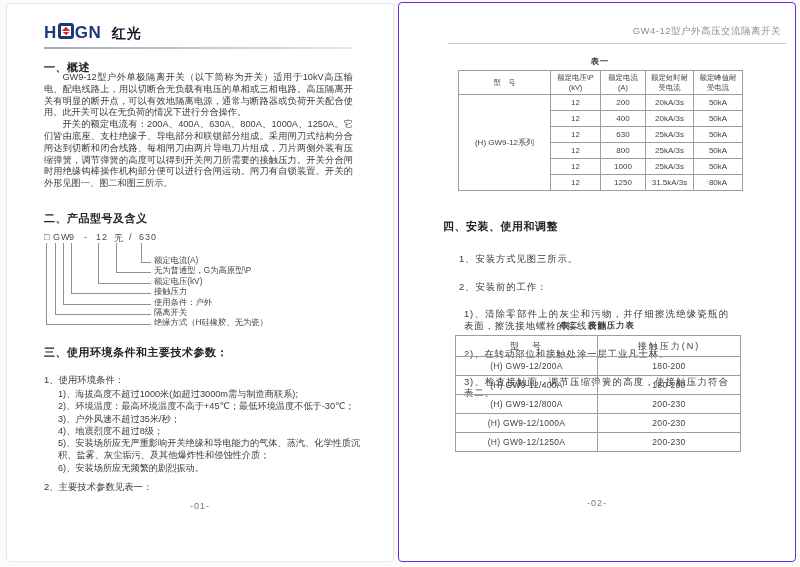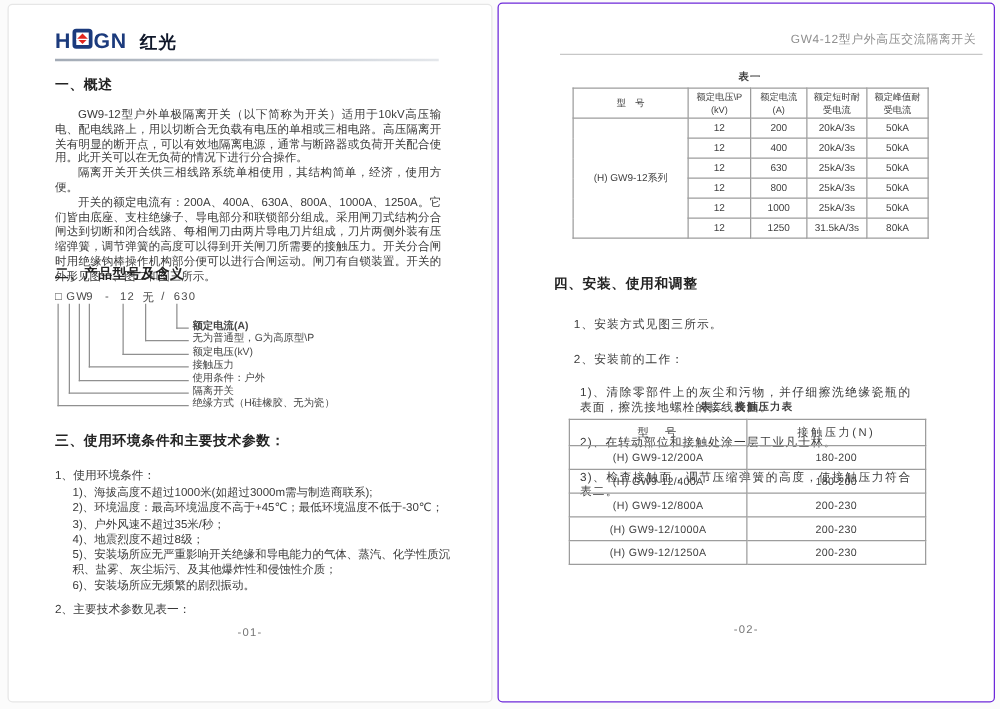--- a/index.html
+++ b/index.html
@@ -66,39 +66,38 @@
 <body>
 
 <div class="page" id="page-left">
   <div class="logo">
     <span class="logo-latin" style="color: rgb(27, 58, 124);"><span>H</span><span class="o-mark" style="border-color: rgb(27, 58, 124);"><span class="o-diamond" style="background: rgb(224, 37, 30);"></span><span class="o-slash"></span></span><span>GN</span></span>
     <span class="logo-cn" style="color: #0f172a;">红光</span>
   </div>
   <div class="logo-line"></div>
 
   <div class="sec-h" style="left:37px;top:56px;">一、概述</div>
-  <div class="bodytext" style="left:37px;top:82px;width:309px;">
+  <div class="bodytext" style="left:37px;top:68px;width:309px;">
       <p>GW9-12型户外单极隔离开关（以下简称为开关）适用于10kV高压输电、配电线路上，用以切断合无负载有电压的单相或三相电路。高压隔离开关有明显的断开点，可以有效地隔离电源，通常与断路器或负荷开关配合使用。此开关可以在无负荷的情况下进行分合操作。</p>
-      <p>隔离开关开关供三相线路系统单相使用，其结构简单，经济，使用方便。</p>
       <p>开关的额定电流有：200A、400A、630A、800A、1000A、1250A。它们皆由底座、支柱绝缘子、导电部分和联锁部分组成。采用闸刀式结构分合闸达到切断和闭合线路、每相闸刀由两片导电刀片组成，刀片两侧外装有压缩弹簧，调节弹簧的高度可以得到开关闸刀所需要的接触压力。开关分合闸时用绝缘钩棒操作机构部分便可以进行合闸运动。闸刀有自锁装置。开关的外形见图一、图二和图三所示。</p>
     </div>
 
   <div class="sec-h" style="left:37px;top:207px;">二、产品型号及含义</div>
   <div id="model-diagram">
       <span class="code-char" style="left: 0px;">□</span>
       <span class="code-char" style="left: 9px;">G</span>
       <span class="code-char" style="left: 17px;">W</span>
       <span class="code-char" style="left: 25px;">9</span>
       <span class="code-char" style="left: 40px;">-</span>
       <span class="code-char" style="left: 52px;">12</span>
       <span class="code-char" style="left: 70px;">无</span>
       <span class="code-char" style="left: 85px;">/</span>
       <span class="code-char" style="left: 95px;">630</span>
       <div class="elbow" style="left: 97px; top: 11px; width: 9px; height: 19px;"></div>
-      <div class="dg-label" style="left: 110px; top: 23px; font-weight: bold;">额定电流(A)</div>
+      <div class="dg-label" style="left: 110px; top: 23px;">额定电流(A)</div>
       <div class="elbow" style="left: 72px; top: 11px; width: 34px; height: 29.4px;"></div>
       <div class="dg-label" style="left: 110px; top: 33.4px;">无为普通型，G为高原型\P</div>
       <div class="elbow" style="left: 54px; top: 11px; width: 52px; height: 39.8px;"></div>
       <div class="dg-label" style="left: 110px; top: 43.8px;">额定电压(kV)</div>
       <div class="elbow" style="left: 27px; top: 11px; width: 79px; height: 50.2px;"></div>
       <div class="dg-label" style="left: 110px; top: 54.2px;">接触压力</div>
       <div class="elbow" style="left: 19px; top: 11px; width: 87px; height: 60.6px;"></div>
       <div class="dg-label" style="left: 110px; top: 64.6px; text-align: center;">使用条件：户外</div>
       <div class="elbow" style="left: 11px; top: 11px; width: 95px; height: 71px;"></div>
       <div class="dg-label" style="left: 110px; top: 75px;">隔离开关</div>

